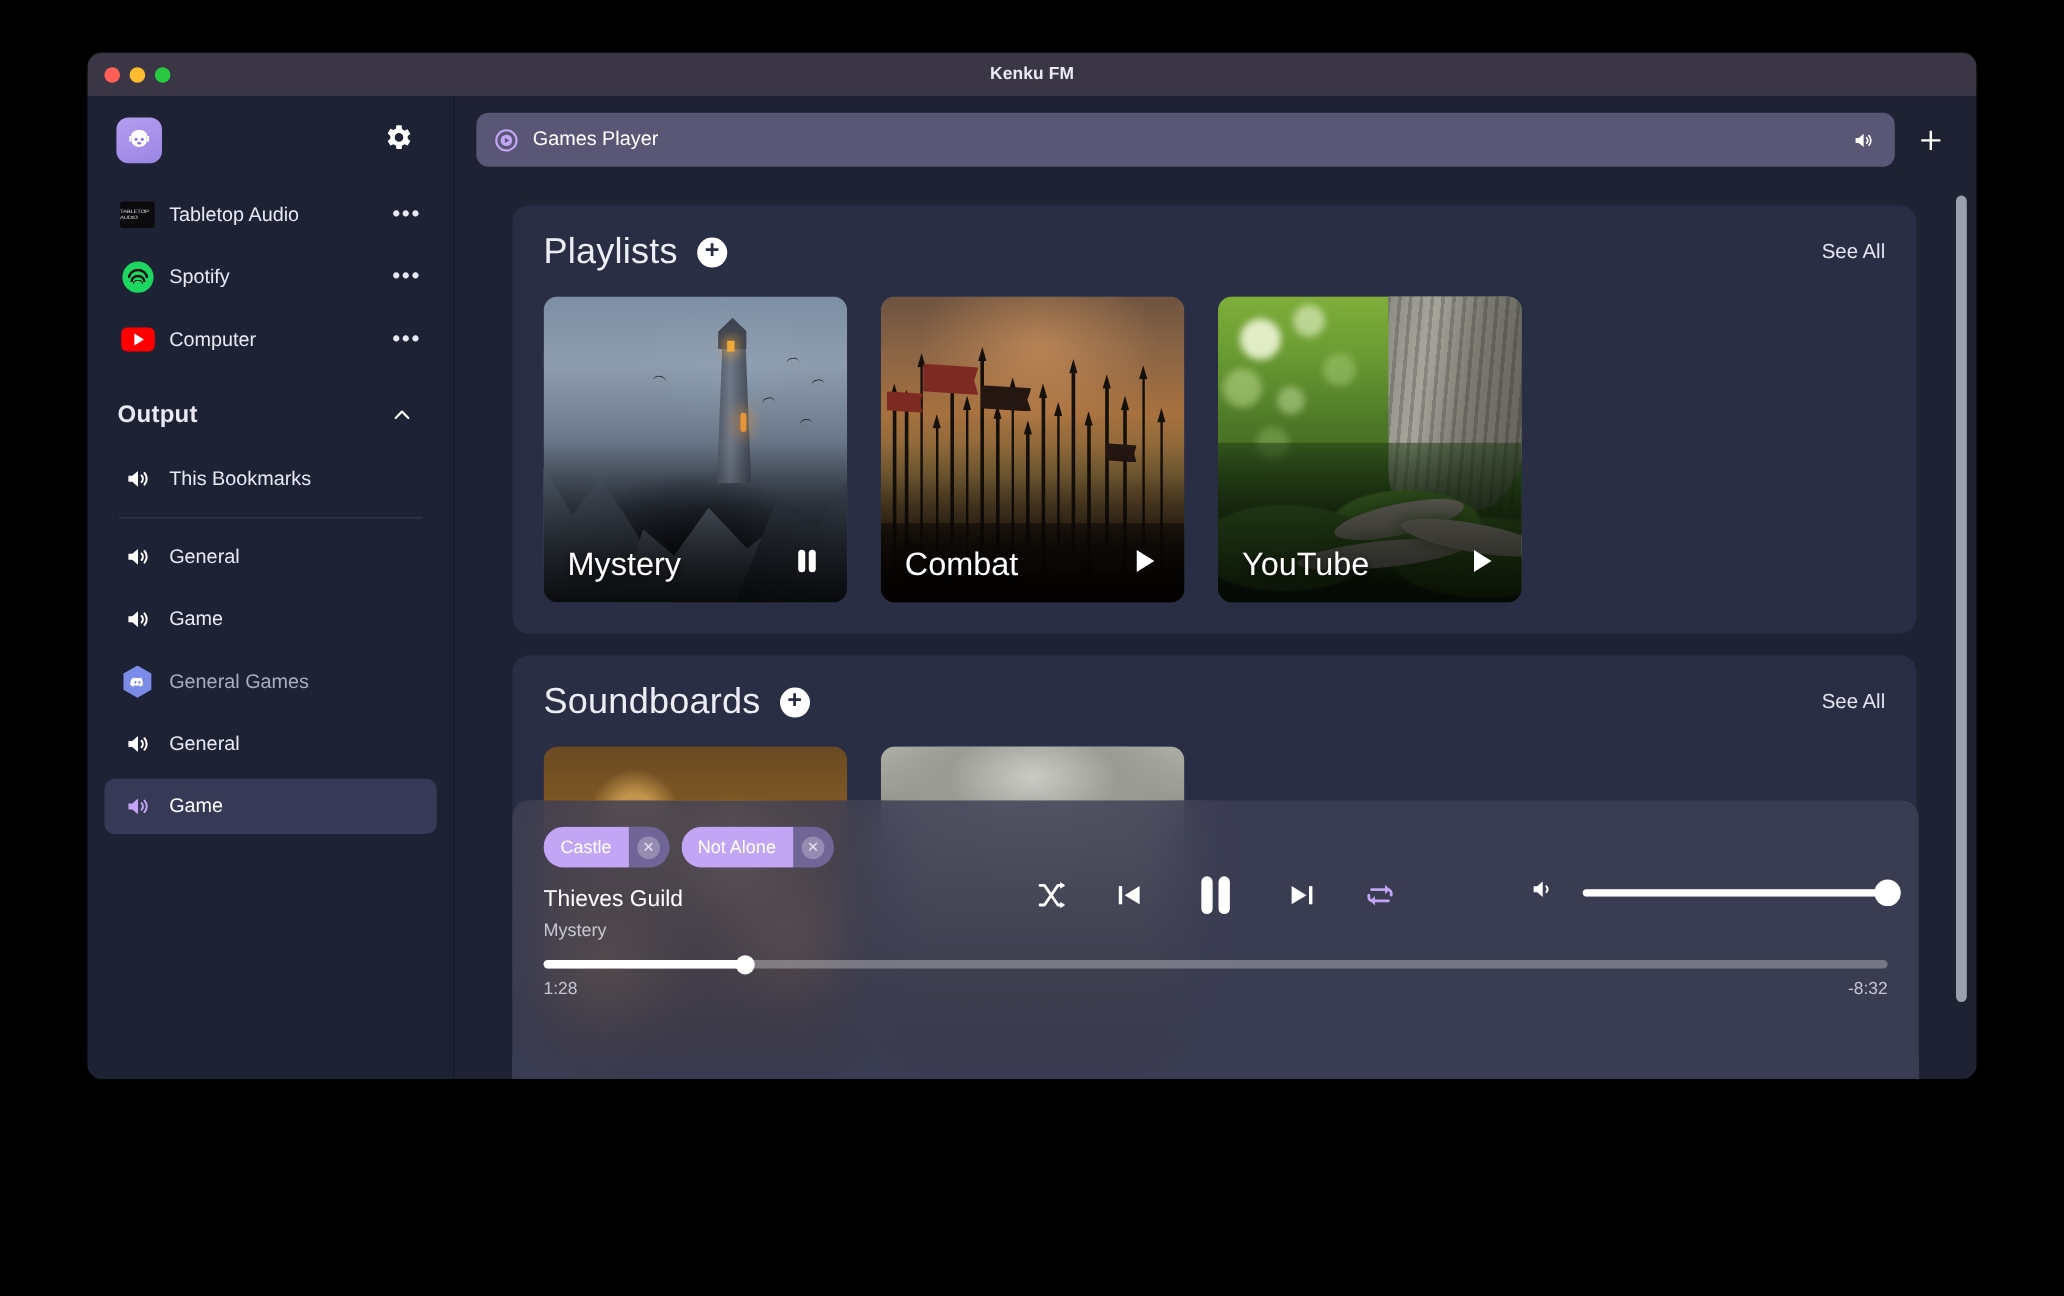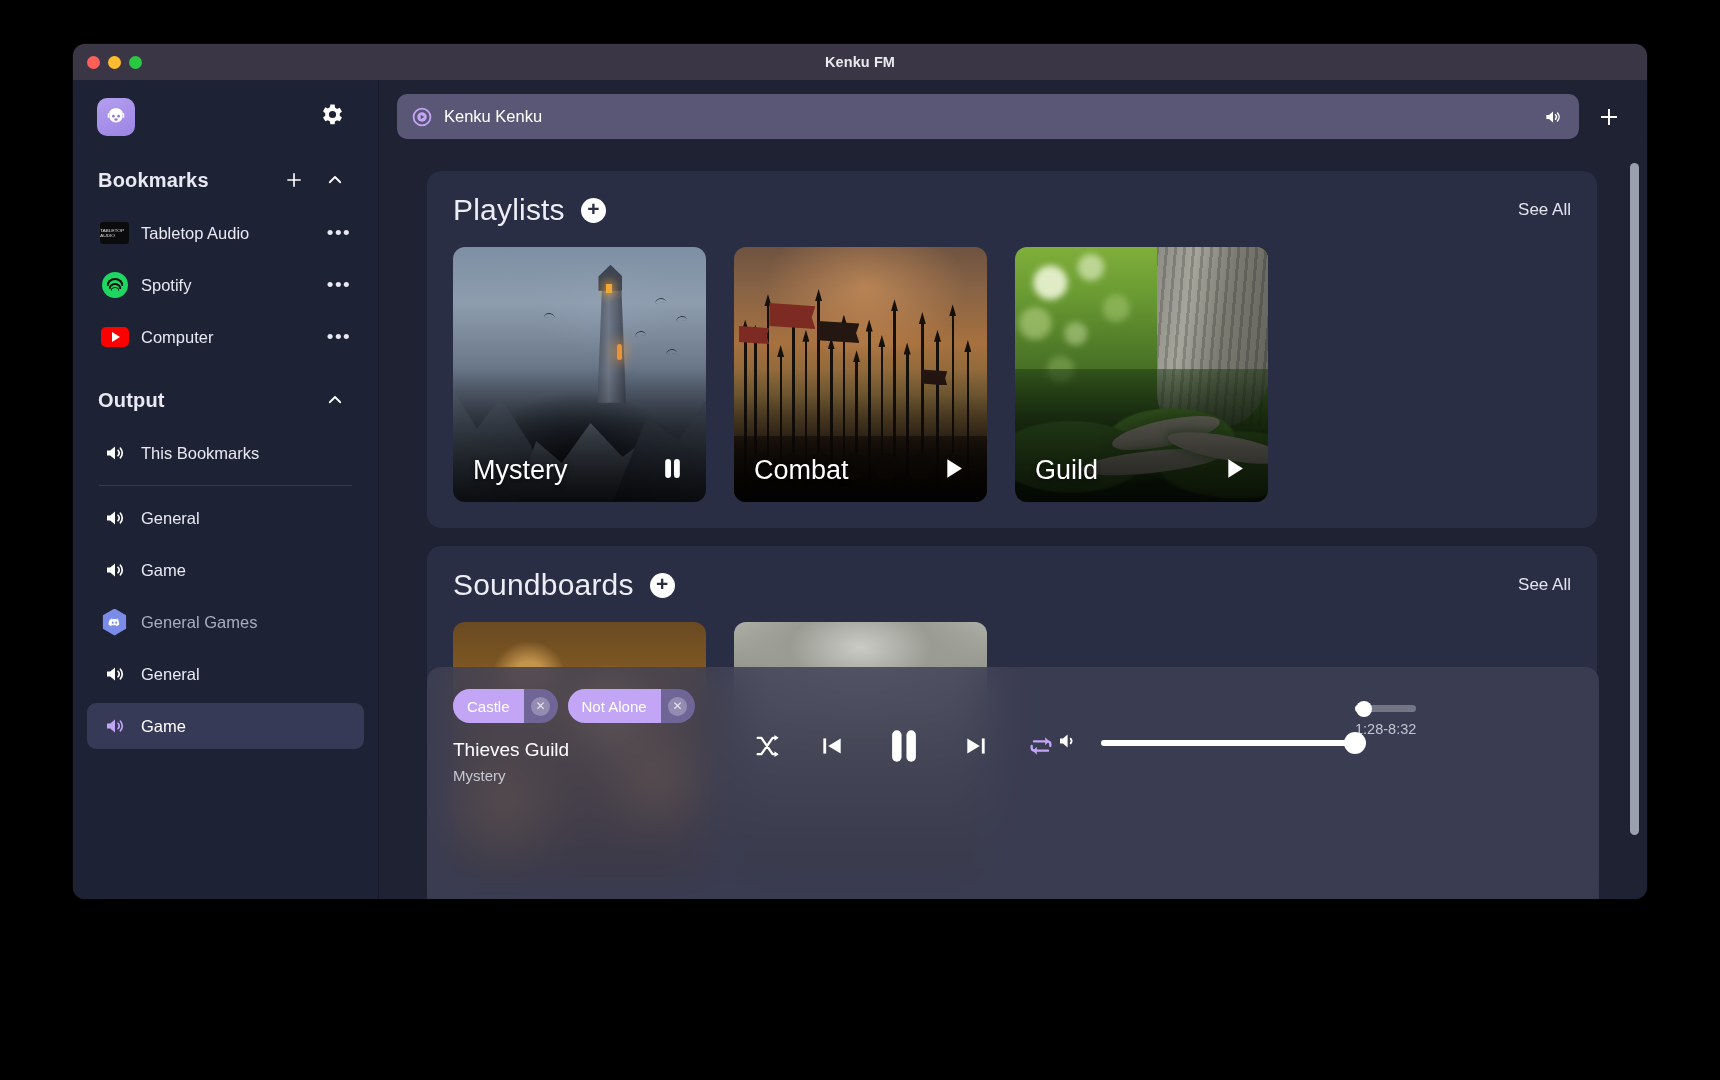--- a/index.html
+++ b/index.html
@@ -357,21 +357,21 @@
   
   #player {
     position: absolute;
     left: 48px; right: 48px; bottom: 0;
     height: 232px;
     background: rgba(62,64,86,0.82);
     backdrop-filter: blur(22px);
     -webkit-backdrop-filter: blur(22px);
     border-radius: 14px 14px 0 0;
     padding: 22px 26px 0 26px;
-    display: flex; flex-direction: row;
+    display: flex; flex-direction: column;
   }
   #player-upper { display: flex; align-items: flex-start; }
   #player-left { width: 300px; flex-shrink: 0; }
   .tags { display: flex; gap: 10px; margin-bottom: 16px; }
   .tag {
     height: 34px; border-radius: 17px;
     background: #6f6596;
     display: flex; align-items: center;
     overflow: hidden; cursor: pointer;
   }
@@ -466,34 +466,20 @@
             <path fill="#ffffff" d="M4.4 8.6h1.6v4.2H4.4zM18 8.6h1.6v4.2H18z"></path>
           </svg>
         </div>
         <div id="gear">
           <svg width="27" height="27" viewBox="0 0 24 24" aria-hidden="true">
             <path fill="#ffffff" d="M19.4 13a7.6 7.6 0 0 0 0-2l2-1.6-2-3.4-2.4 1a7.6 7.6 0 0 0-1.7-1L14.9 3h-3.8l-.4 2.6c-.6.2-1.2.6-1.7 1l-2.4-1-2 3.4L6.6 11a7.6 7.6 0 0 0 0 2l-2 1.6 2 3.4 2.4-1c.5.4 1.1.8 1.7 1l.4 2.6h3.8l.4-2.6c.6-.2 1.2-.6 1.7-1l2.4 1 2-3.4-2-1.6zM13 15.2a3.2 3.2 0 1 1 0-6.4 3.2 3.2 0 0 1 0 6.4z" transform="translate(-1,0)"></path>
           </svg>
         </div>
       </div>
 
-      <div class="section-head">
-        <div class="section-title">Bookmarks</div>
-        <div class="spacer"></div>
-        <div class="sh-icon sh-plus">
-          <svg width="20" height="20" viewBox="0 0 24 24" aria-hidden="true">
-              <path fill="#fff" d="M11 4h2v7h7v2h-7v7h-2v-7H4v-2h7z"></path>
-            </svg>
-        </div>
-        <div class="sh-icon">
-          <svg width="18" height="18" viewBox="0 0 24 24" aria-hidden="true">
-              <path fill="none" stroke="#fff" stroke-width="2.4" stroke-linecap="round" stroke-linejoin="round" d="M5 15l7-7 7 7"></path>
-            </svg>
-        </div>
-      </div>
 
       <div class="side-row">
         <div class="ico">
           <div class="fav-tile">
               <span class="tt-mark">TABLETOP AUDIO</span>
             </div>
         </div>
         <div class="lbl">Tabletop Audio</div>
         <div class="dots">•••</div>
       </div>
@@ -600,21 +586,21 @@
 
       <div id="topbar">
         <div id="tab">
           <div class="tabicon">
             <svg width="22" height="22" viewBox="0 0 24 24" aria-hidden="true">
               <circle cx="12" cy="12" r="9.2" fill="none" stroke="#c2a6f5" stroke-width="1.9"></circle>
               <circle cx="12" cy="12" r="5.2" fill="#c2a6f5"></circle>
               <path fill="#5a5776" d="M10.6 9.6l4 2.4-4 2.4z"></path>
             </svg>
           </div>
-          <div class="tablabel">Kenku Kenku</div>
+          <div class="tablabel">Games Player</div>
           <div class="tabvol">
             <svg width="20" height="20" viewBox="0 0 24 24" aria-hidden="true">
                 <path fill="#fff" d="M4 9.5h3.2L12 5.4v13.2L7.2 14.5H4z"></path>
                 <path fill="none" stroke="#fff" stroke-width="1.7" stroke-linecap="round" d="M15 9.3a4 4 0 0 1 0 5.4M17.4 7.2a7.2 7.2 0 0 1 0 9.6"></path>
               </svg>
           </div>
         </div>
         <div id="addtab">
           <svg width="24" height="24" viewBox="0 0 24 24" aria-hidden="true">
               <path fill="#fff" d="M11 4h2v7h7v2h-7v7h-2v-7H4v-2h7z"></path>
@@ -708,21 +694,21 @@
                 <div class="art art-forest">
                   <div class="blur"></div>
                   <div class="trunk"></div>
                   <div class="moss"></div>
                   <div class="root" style="left:38%;top:68%;width:110px;height:26px;transform:rotate(-12deg)"></div>
                   <div class="root" style="left:26%;top:80%;width:140px;height:22px;transform:rotate(-6deg)"></div>
                   <div class="root" style="left:60%;top:74%;width:120px;height:24px;transform:rotate(10deg)"></div>
                 </div>
                 <div class="shade"></div>
                 <div class="row">
-                  <div class="name">Guild</div>
+                  <div class="name">YouTube</div>
                   <div>
                     <svg width="27" height="27" viewBox="0 0 24 24" aria-hidden="true">
                         <path fill="#fff" d="M6.5 3.8l13 8.2-13 8.2z"></path>
                       </svg>
                   </div>
                 </div>
               </div>
 
             </div>
           </div>

